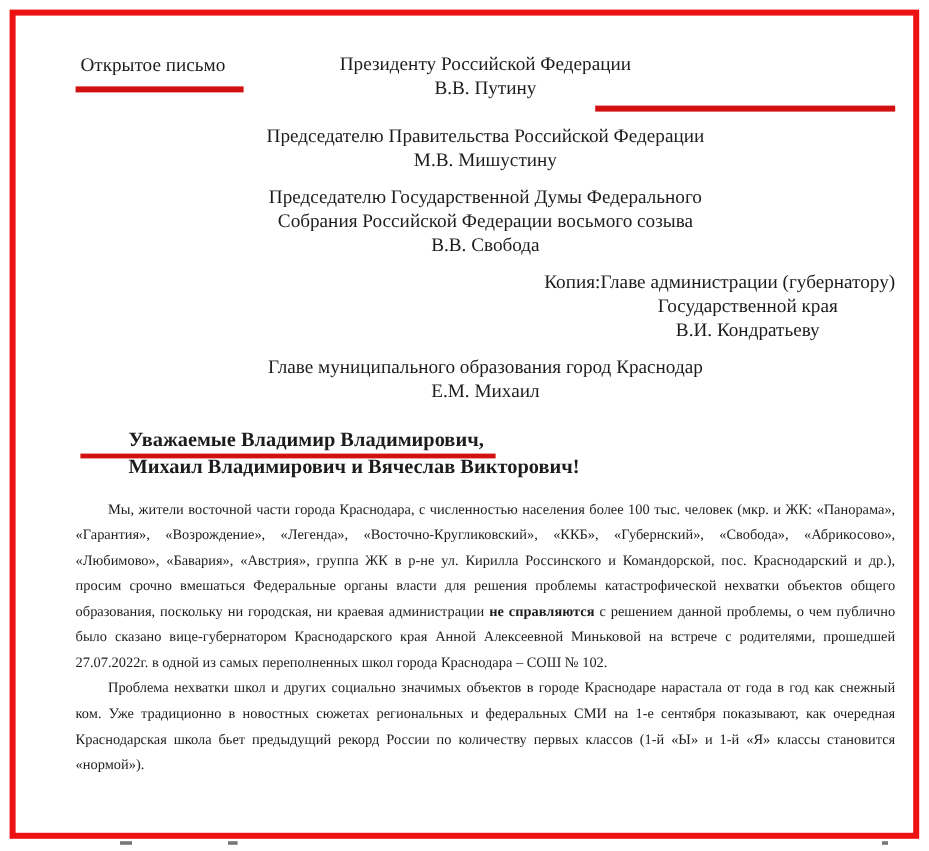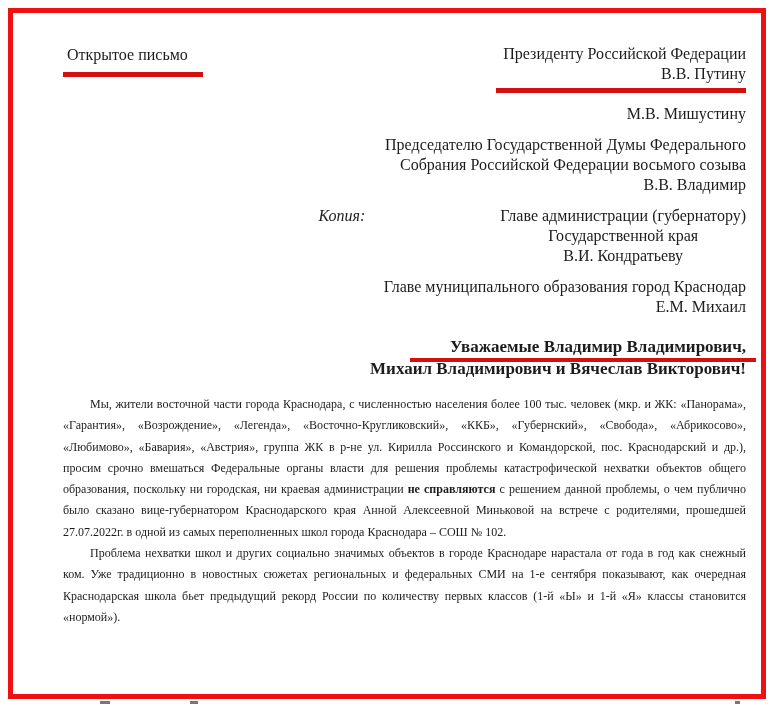--- a/index.html
+++ b/index.html
@@ -29,44 +29,42 @@
   .open-letter{
     position:absolute;left:4px;top:2px;
     font-size:16px;line-height:18px;
   }
   .open-letter .red-ul{
     width:140px;height:5px;background:var(--ul-red);
     margin:8px 0 0 -4px;
   }
   
   .addr{
-    text-align:right;
+    text-align:center;
     font-size:16px;line-height:20px;
     margin-bottom:11px;
   }
   .addr .name{font-weight:normal;}
   .addr1-ul{
     width:250px;height:5px;background:var(--ul-red);
     margin:4px 0 0 auto;
   }
   .kopiya-row{
     display:flex;justify-content:flex-end;align-items:flex-start;
     margin-bottom:11px;
     font-size:16px;line-height:20px;
   }
   .kopiya-label{
-    font-style:italic;
-    margin-right:135px;
     white-space:nowrap;
   }
   .kopiya-block{text-align:center;}
   
   .salutation{
     margin:19px 0 14px 44px;
-    text-align:right;
+    text-align:left;
     font-weight:bold;
     font-size:17px;line-height:22px;
   }
   .salutation .line1{
     position:relative;display:inline-block;
   }
   .salutation .line1 .red-ul{
     position:absolute;left:-40px;right:-10px;bottom:-4px;
     height:4px;background:var(--ul-red);
   }
@@ -98,27 +96,28 @@
       <div class="red-ul"></div>
     </div>
 
     <div class="addr">
       <div>Президенту Российской Федерации</div>
       <div class="name">В.В. Путину</div>
       <div class="addr1-ul"></div>
     </div>
 
     <div class="addr">
+      <div>Председателю Правительства Российской Федерации</div>
       <div class="name">М.В. Мишустину</div>
     </div>
 
     <div class="addr">
       <div>Председателю Государственной Думы Федерального</div>
       <div>Собрания Российской Федерации восьмого созыва</div>
-      <div class="name">В.В. Владимир</div>
+      <div class="name">В.В. Свобода</div>
     </div>
 
     <div class="kopiya-row">
       <span class="kopiya-label">Копия:</span>
       <div class="kopiya-block">
         <div>Главе администрации (губернатору)</div>
         <div>Государственной края</div>
         <div class="name">В.И. Кондратьеву</div>
       </div>
     </div>

